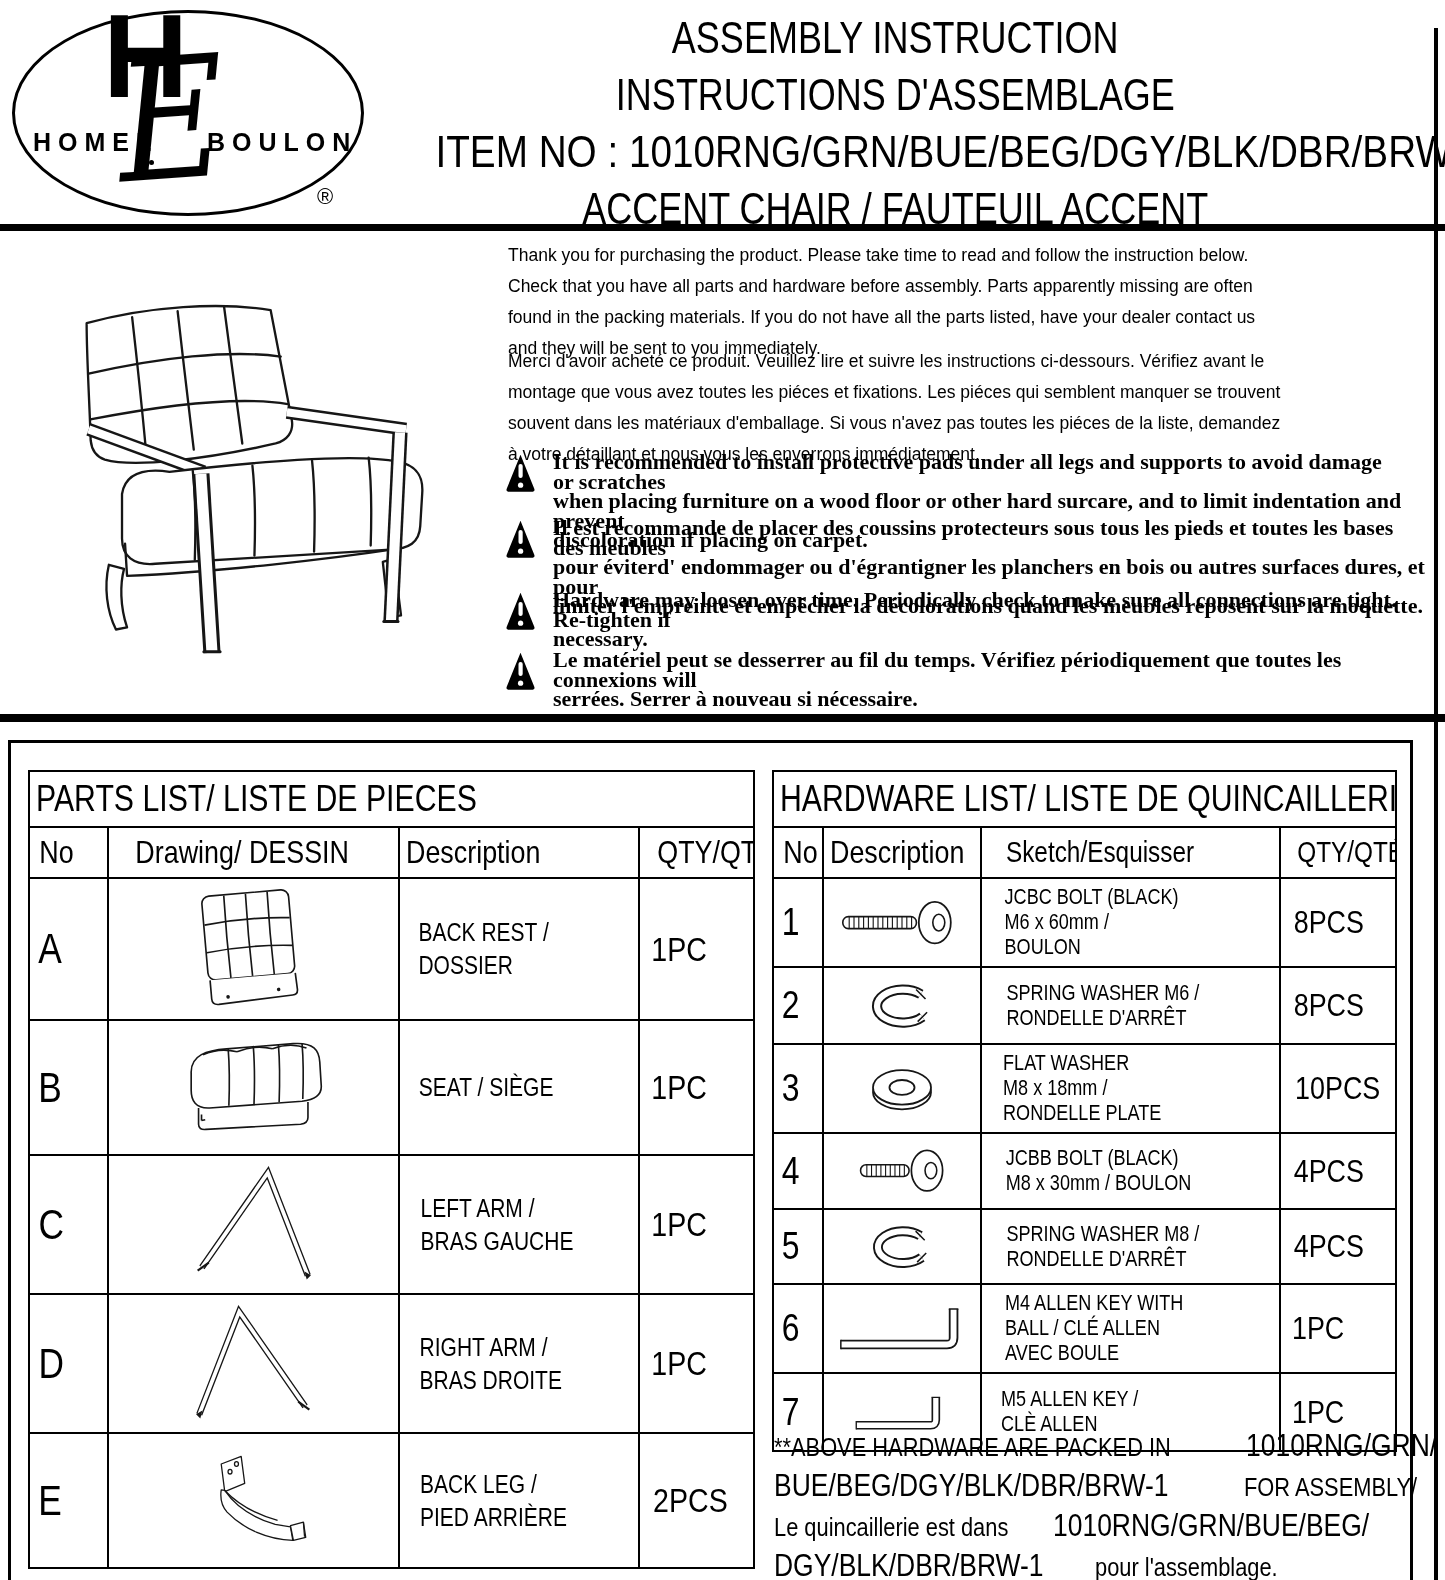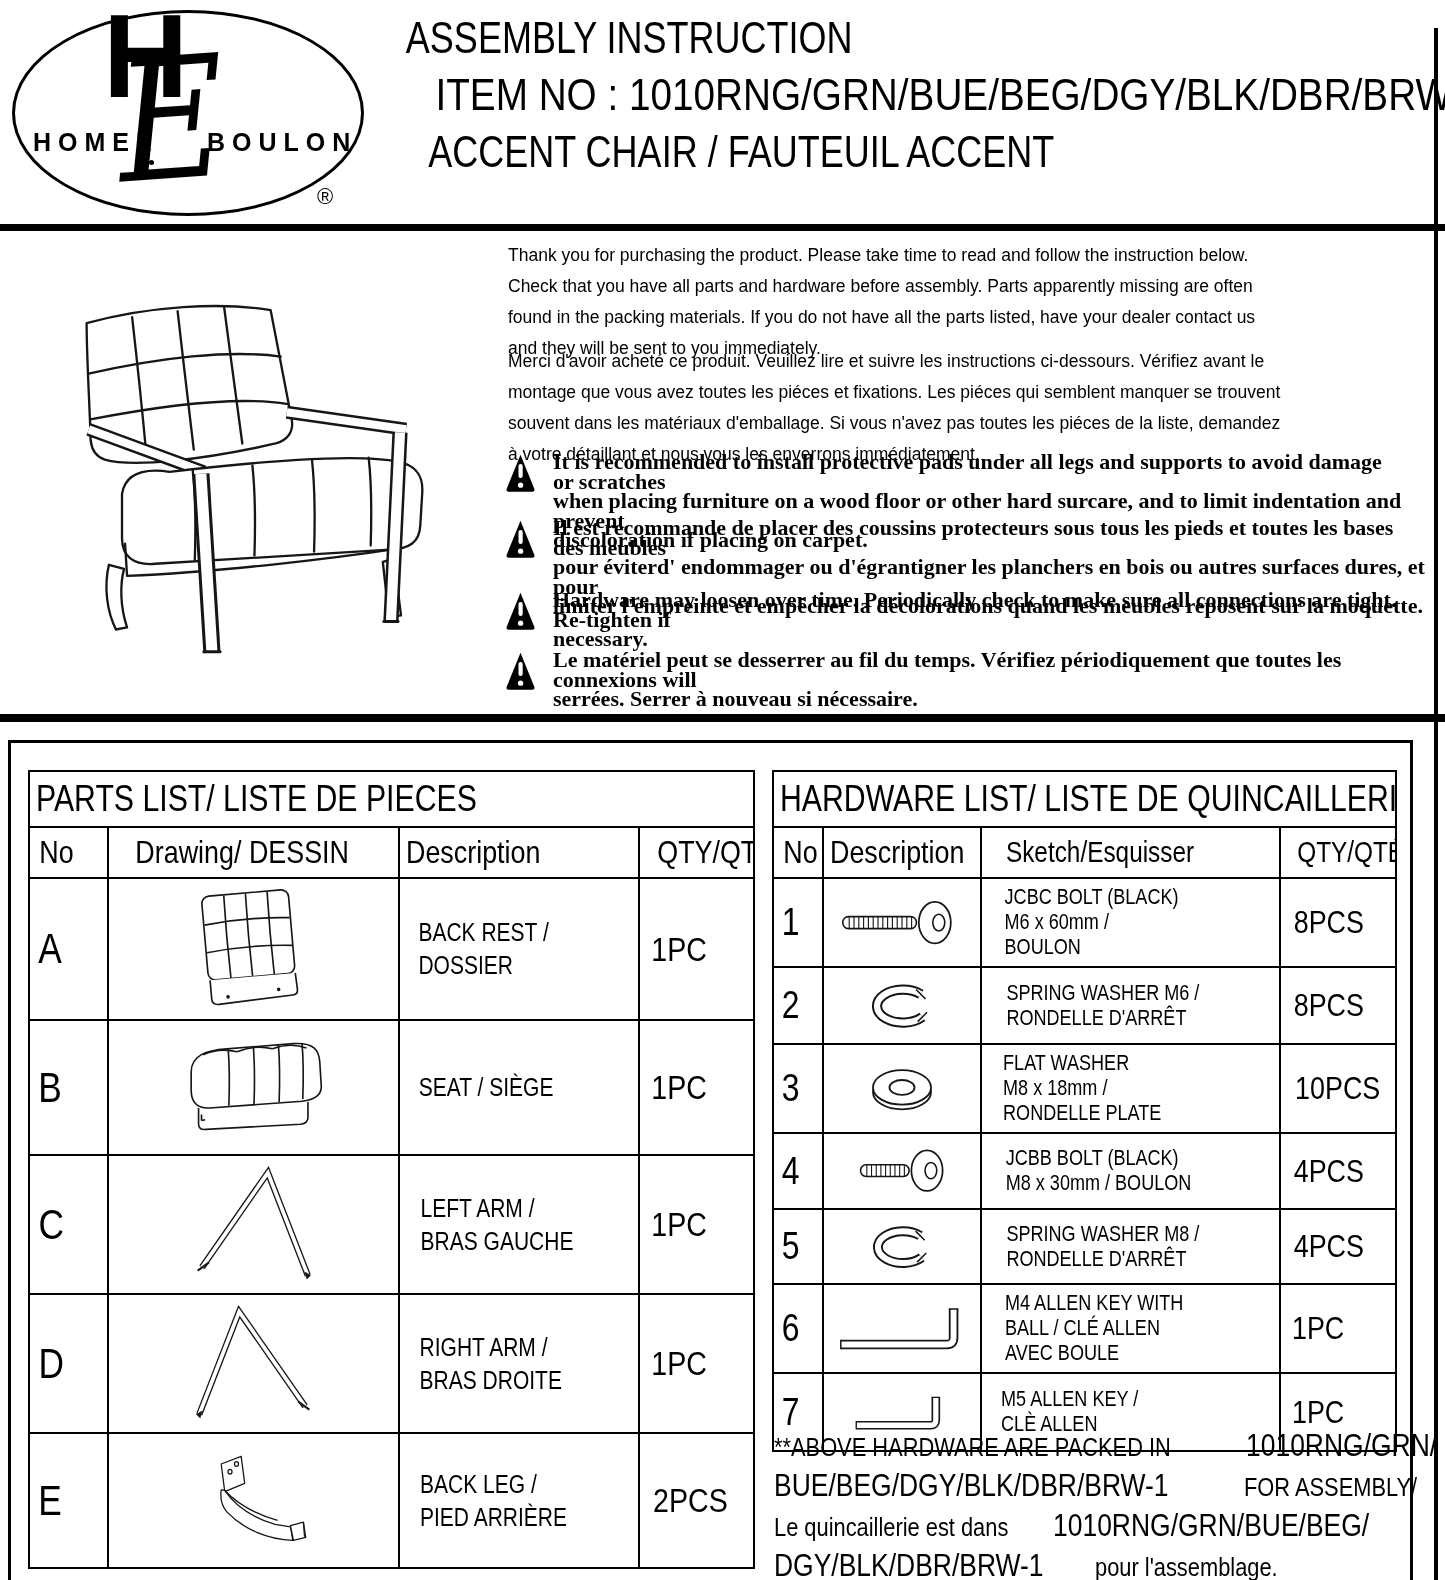--- a/index.html
+++ b/index.html
@@ -11,21 +11,21 @@
   .cl{transform-origin:left center;}
   .nw{white-space:nowrap;}
   
   .oval{left:12px;top:10px;width:346px;height:200px;border:3.5px solid #000;border-radius:50%;}
   .monoH{left:103px;top:-12px;font-size:118px;font-weight:800;letter-spacing:-2px;}
   .monoE{left:110px;top:22px;font-size:168px;font-family:"DejaVu Serif",serif;font-style:italic;
          transform:rotate(-4deg) scaleX(.88);transform-origin:center;}
   .brand{font-size:25px;font-weight:700;letter-spacing:7px;}
   .brandDot{left:149px;top:160px;width:5px;height:5px;background:#000;border-radius:50%;}
   .reg{left:317px;top:184px;font-size:22px;}
-  #titles{left:350px;top:14px;width:1090px;line-height:47px;}
+  #titles{left:350px;top:14px;width:1090px;text-align:center;line-height:47px;}
   .tl{font-size:45px;transform:scaleX(.8);display:inline-block;white-space:nowrap;}
   .tl3{transform:scaleX(.86);}
   .hrule{left:0;background:#000;}
   
   .intro{font-size:17.5px;line-height:31px;white-space:pre-line;}
   .warn{display:flex;align-items:flex-start;}
   .warn svg{flex:0 0 auto;margin-right:17px;}
   .wtxt{font-family:"Liberation Serif",serif;font-weight:700;font-size:22px;line-height:19.6px;white-space:pre-line;}
   
   .bigbox{left:8px;top:740px;width:1399px;height:860px;border:3.5px solid #000;}
@@ -55,20 +55,21 @@
   <div class="abs oval"></div>
   <div class="abs monoE">E</div>
   <div class="abs monoH">H</div>
   <div class="abs brand" style="left:33px;top:128px;">HOMEL</div>
   <div class="abs brand" style="left:207px;top:128px;">BOULON</div>
   <div class="abs brandDot"></div>
   <div class="abs reg">®</div>
 
   <div class="abs" id="titles">
     <div><span class="tl">ASSEMBLY INSTRUCTION</span></div>
+    <div><span class="tl">INSTRUCTIONS D'ASSEMBLAGE</span></div>
     <div><span class="tl tl3">ITEM NO : 1010RNG/GRN/BUE/BEG/DGY/BLK/DBR/BRW-1</span></div>
     <div><span class="tl">ACCENT CHAIR / FAUTEUIL ACCENT</span></div>
   </div>
 
   <div class="abs hrule" style="top:224px;width:1445px;height:7px;"></div>
 
   <svg class="abs" style="left:28px;top:272px;" width="465" height="438" viewBox="0 0 460 420">
     <g stroke="#161616" stroke-width="2.3" fill="#fff" stroke-linecap="round" stroke-linejoin="round">
 
       <path d="M58,44 C120,27 190,23 240,31 L261,140 C263,152 256,160 245,163 C175,179 104,187 76,179 C67,176 63,170 62,160 C61,125 58,78 58,44 Z"></path>

